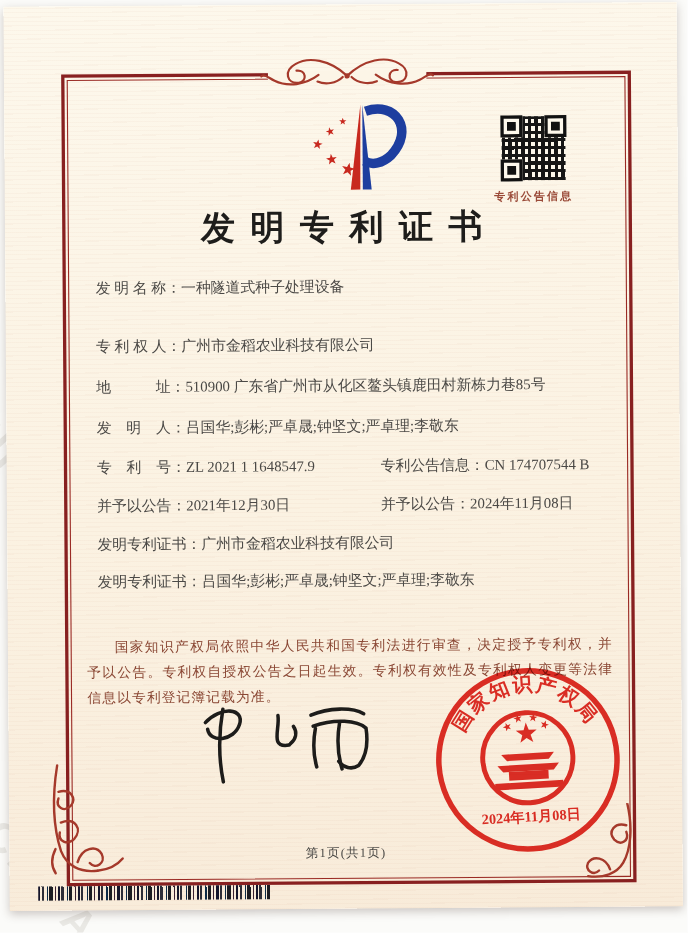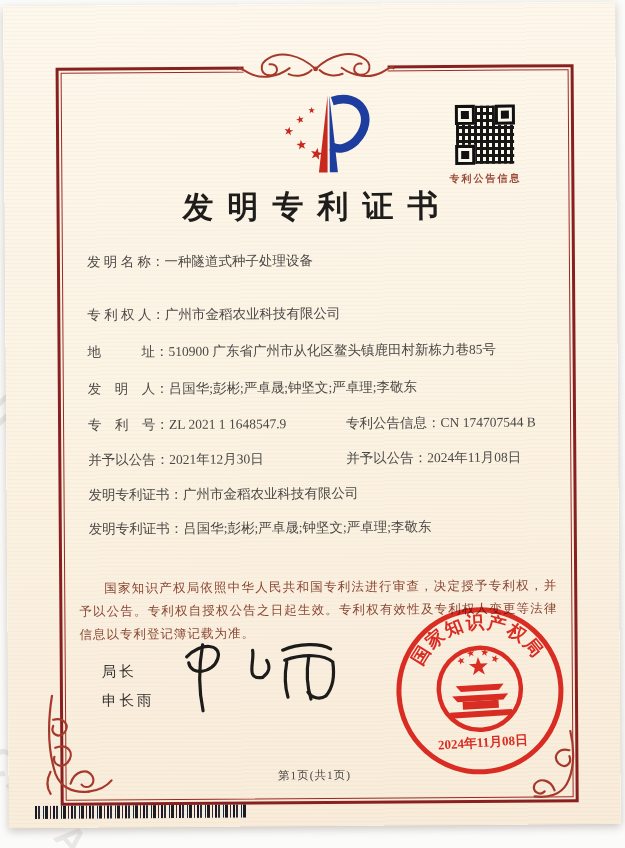--- a/index.html
+++ b/index.html
@@ -130,24 +130,20 @@
     </div>
     <div class="row" style="top:481px">
       <span class="lbl">发明专利证书：</span><span>广州市金稻农业科技有限公司</span>
     </div>
     <div class="row" style="top:515px">
       <span class="lbl">发明专利证书：</span><span>吕国华;彭彬;严卓晟;钟坚文;严卓理;李敬东</span>
     </div>
 
     <div class="legal">国家知识产权局依照中华人民共和国专利法进行审查，决定授予专利权，并予以公告。专利权自授权公告之日起生效。专利权有效性及专利权人变更等法律信息以专利登记簿记载为准。</div>
 
-    <div class="sig-block">
-      <div>局长</div>
-      <div>申长雨</div>
-    </div>
 
     <svg style="position:absolute;left:165px;top:628px;" width="178" height="90" viewBox="0 0 178 90">
       <g stroke="#1d1c1a" stroke-width="3.2" fill="none" stroke-linecap="round">
         <path d="M30,12 C26,34 26,58 30,78"></path>
         <path d="M14,24 C28,9 50,11 45,26 C40,41 18,43 16,30"></path>
         <path d="M80,18 C82,30 72,48 90,45"></path>
         <path d="M94,28 C98,34 96,40 91,44"></path>
         <path d="M110,18 C126,11 148,11 158,17"></path>
         <path d="M114,30 C111,46 113,58 115,65"></path>
         <path d="M112,28 C132,21 152,23 160,30 C162,44 160,56 153,64 C147,68 139,66 135,60"></path>

